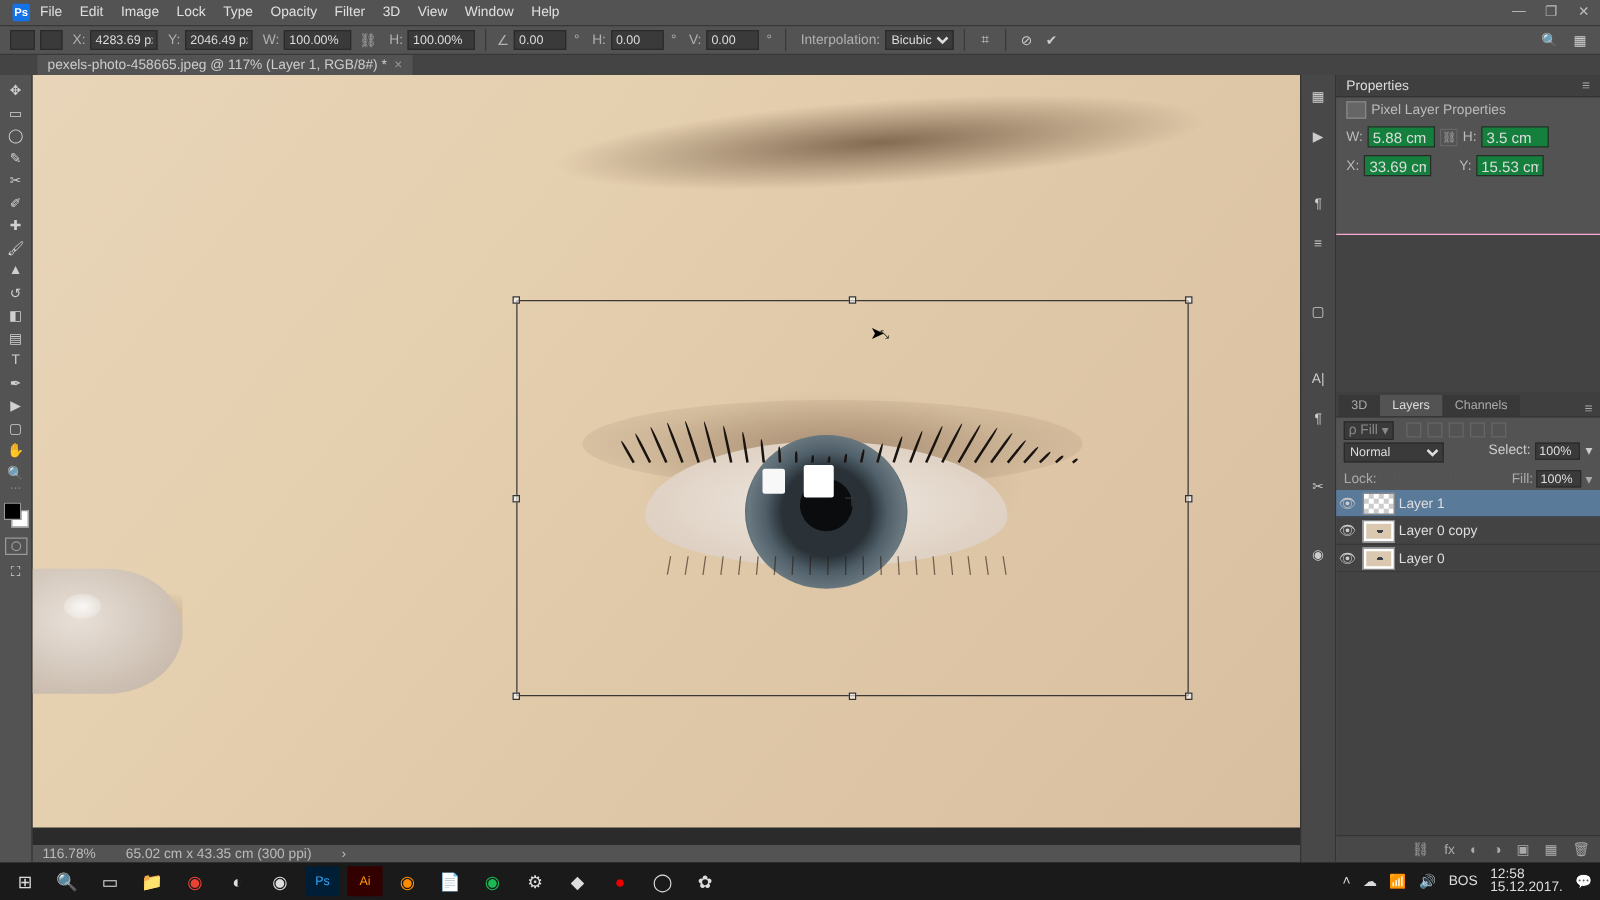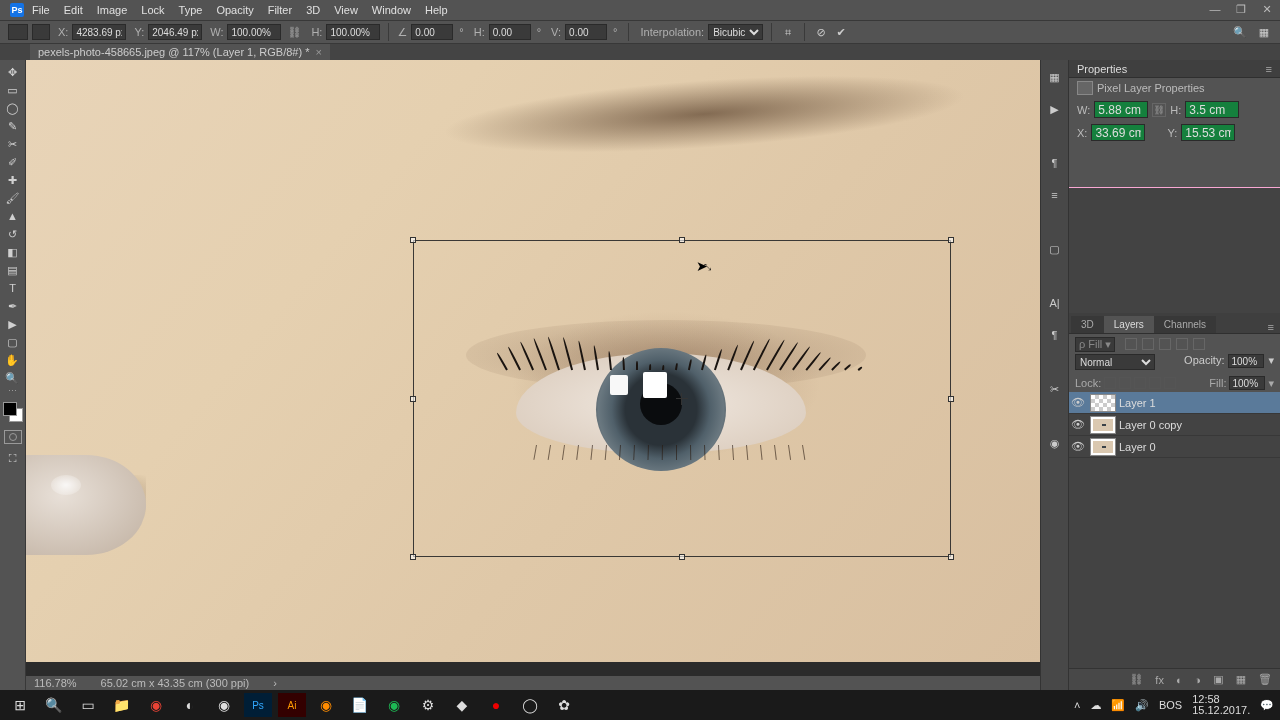--- a/index.html
+++ b/index.html
@@ -350,21 +350,21 @@
         <div class="micons">
             <i></i>
             <i></i>
             <i></i>
             <i></i>
             <i></i>
           </div>
       </div>
       <div class="lblend">
         <select><option>Normal</option></select>
-        <span class="opa">Opacity:</span>
+        <span class="opa">Select:</span>
         <input value="100%" style="">
           <span>▾</span>
       </div>
       <div class="llock">
         <span>Lock:</span>
         <div class="lkicons">
             <i></i>
             <i></i>
             <i></i>
             <i></i>

